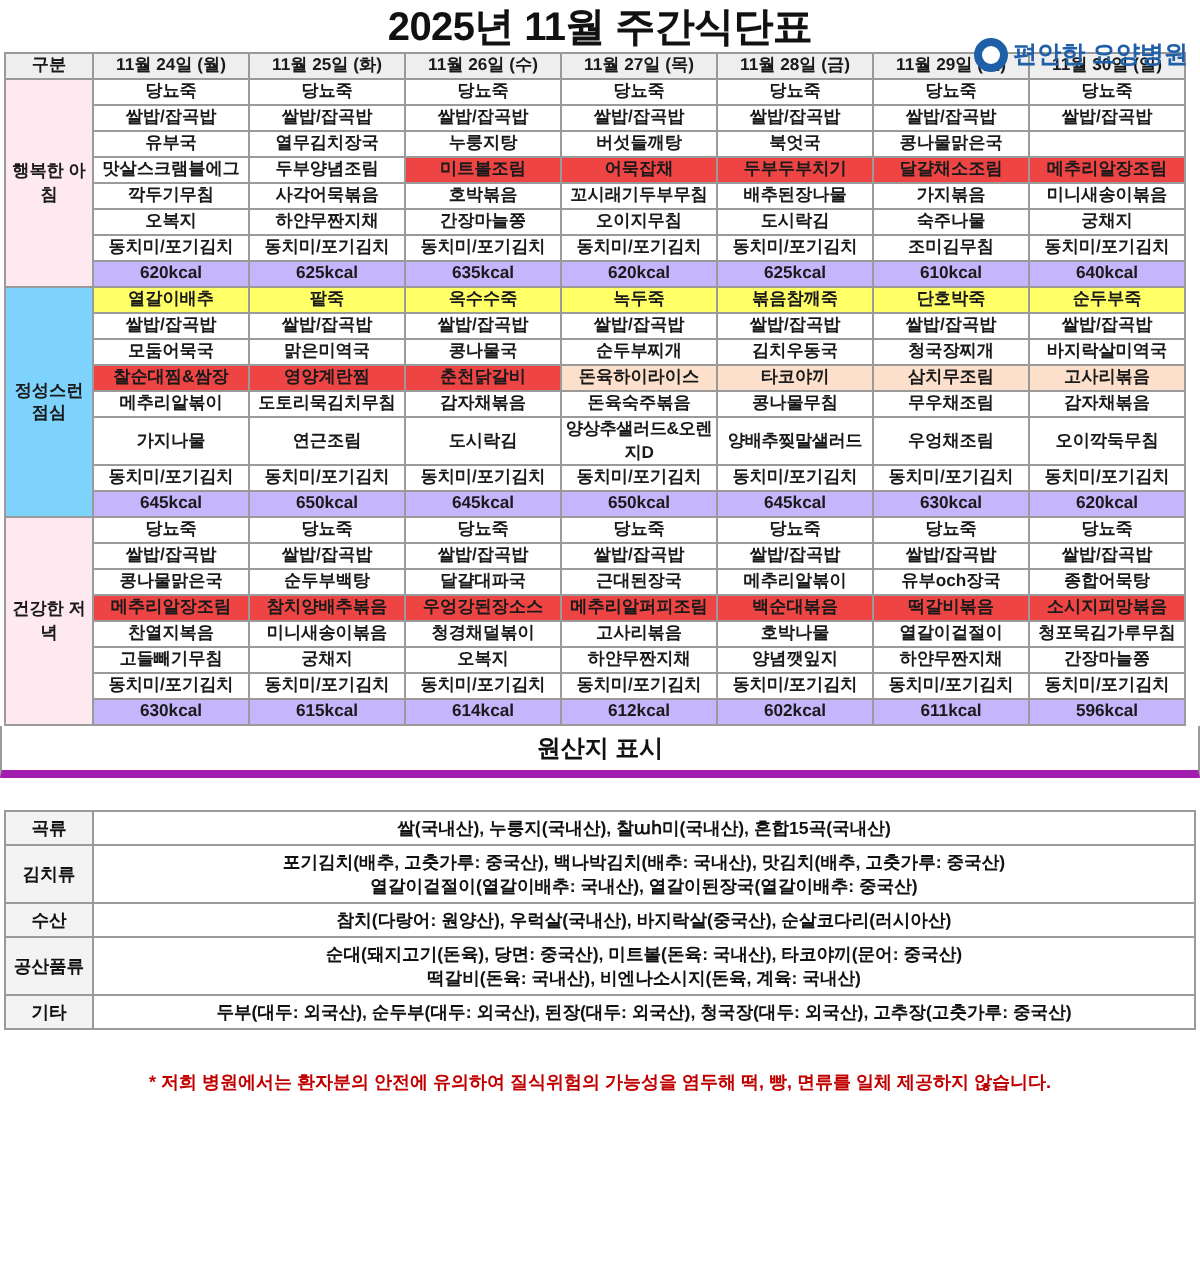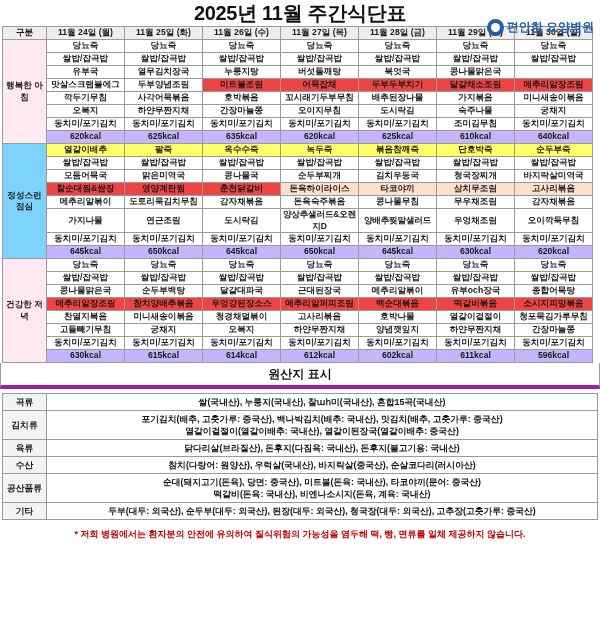--- a/index.html
+++ b/index.html
@@ -109,21 +109,21 @@
     font-weight: bold;
     padding: 3px 0 2px;
     border-left: 1px solid #9a9a9a;
     border-right: 1px solid #9a9a9a;
     border-bottom: 4px solid #a21caf;
     background: #fff;
   }
   table.origin {
     border-collapse: collapse;
     width: 596px;
-    margin: 4px 2px;
+    margin: 16px 2px;
     table-layout: fixed;
   }
   table.origin td {
     border: 1px solid #9a9a9a;
     padding: 2px 3px;
     font-size: 8.8px;
     line-height: 12px;
     font-weight: bold;
     vertical-align: middle;
   }
@@ -420,24 +420,20 @@
         <tr>
           <td class="origin-label">곡류</td>
           <td class="origin-val" style="white-space: pre-line;">쌀(국내산), 누룽지(국내산), 찰ահ미(국내산), 혼합15곡(국내산)</td>
         </tr>
         <tr>
           <td class="origin-label">김치류</td>
           <td class="origin-val" style="white-space: pre-line;">포기김치(배추, 고춧가루: 중국산), 백나박김치(배추: 국내산), 맛김치(배추, 고춧가루: 중국산)
 열갈이겉절이(열갈이배추: 국내산), 열갈이된장국(열갈이배추: 중국산)</td>
         </tr>
         <tr>
-          <td class="origin-label">육류</td>
-          <td class="origin-val" style="white-space: pre-line;">닭다리살(브라질산), 돈후지(다짐육: 국내산), 돈후지(불고기용: 국내산)</td>
-        </tr>
-        <tr>
           <td class="origin-label">수산</td>
           <td class="origin-val" style="white-space: pre-line;">참치(다랑어: 원양산), 우럭살(국내산), 바지락살(중국산), 순살코다리(러시아산)</td>
         </tr>
         <tr>
           <td class="origin-label">공산품류</td>
           <td class="origin-val" style="white-space: pre-line;">순대(돼지고기(돈육), 당면: 중국산), 미트볼(돈육: 국내산), 타코야끼(문어: 중국산)
 떡갈비(돈육: 국내산), 비엔나소시지(돈육, 계육: 국내산)</td>
         </tr>
         <tr>
           <td class="origin-label">기타</td>

